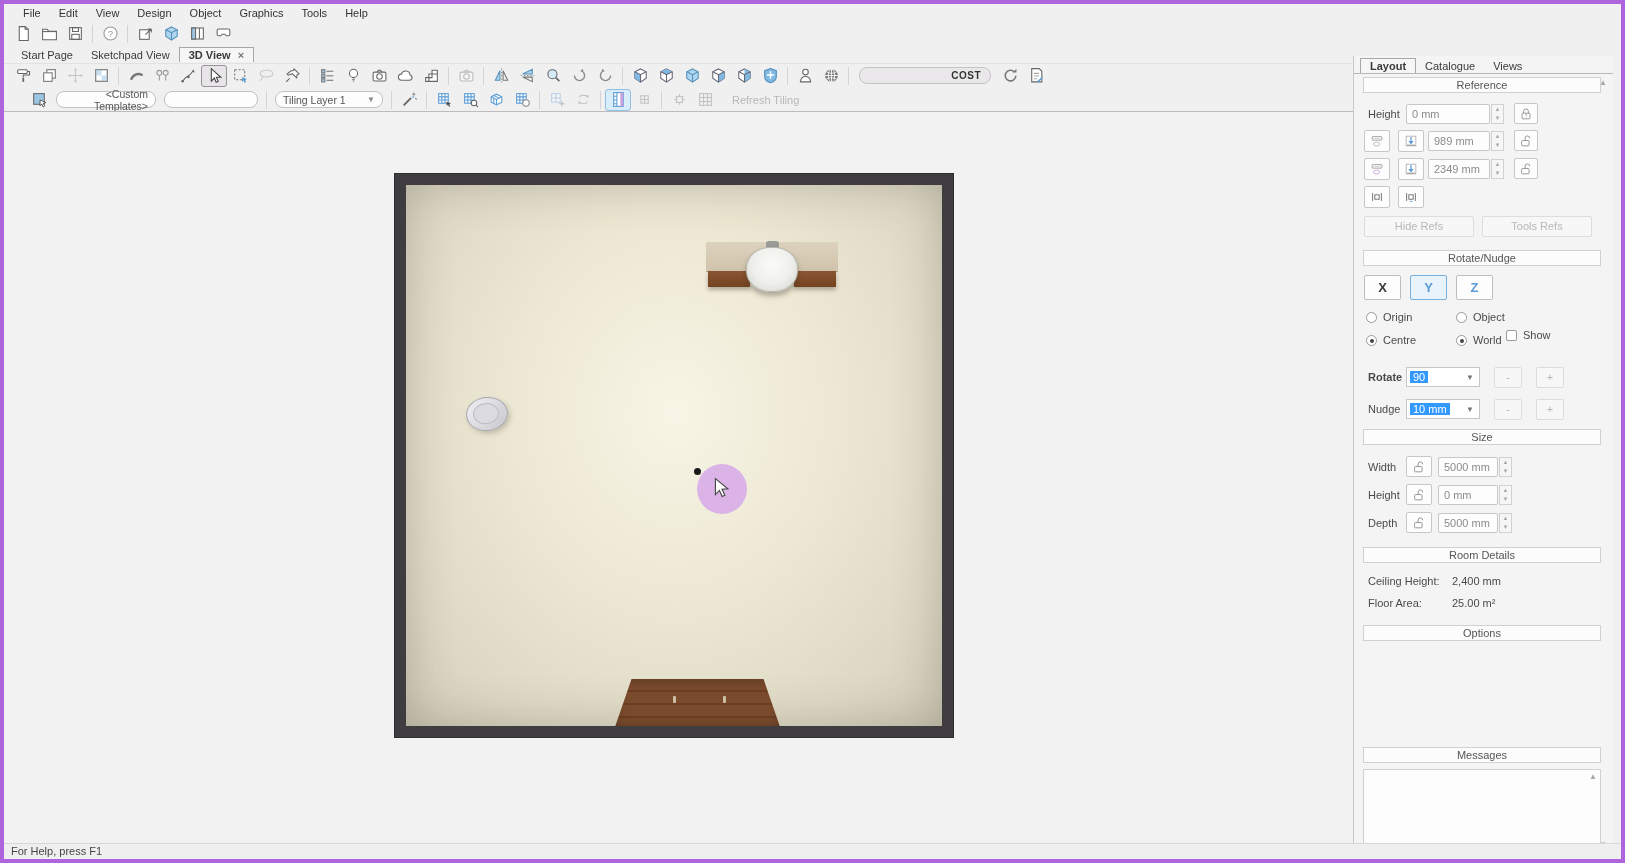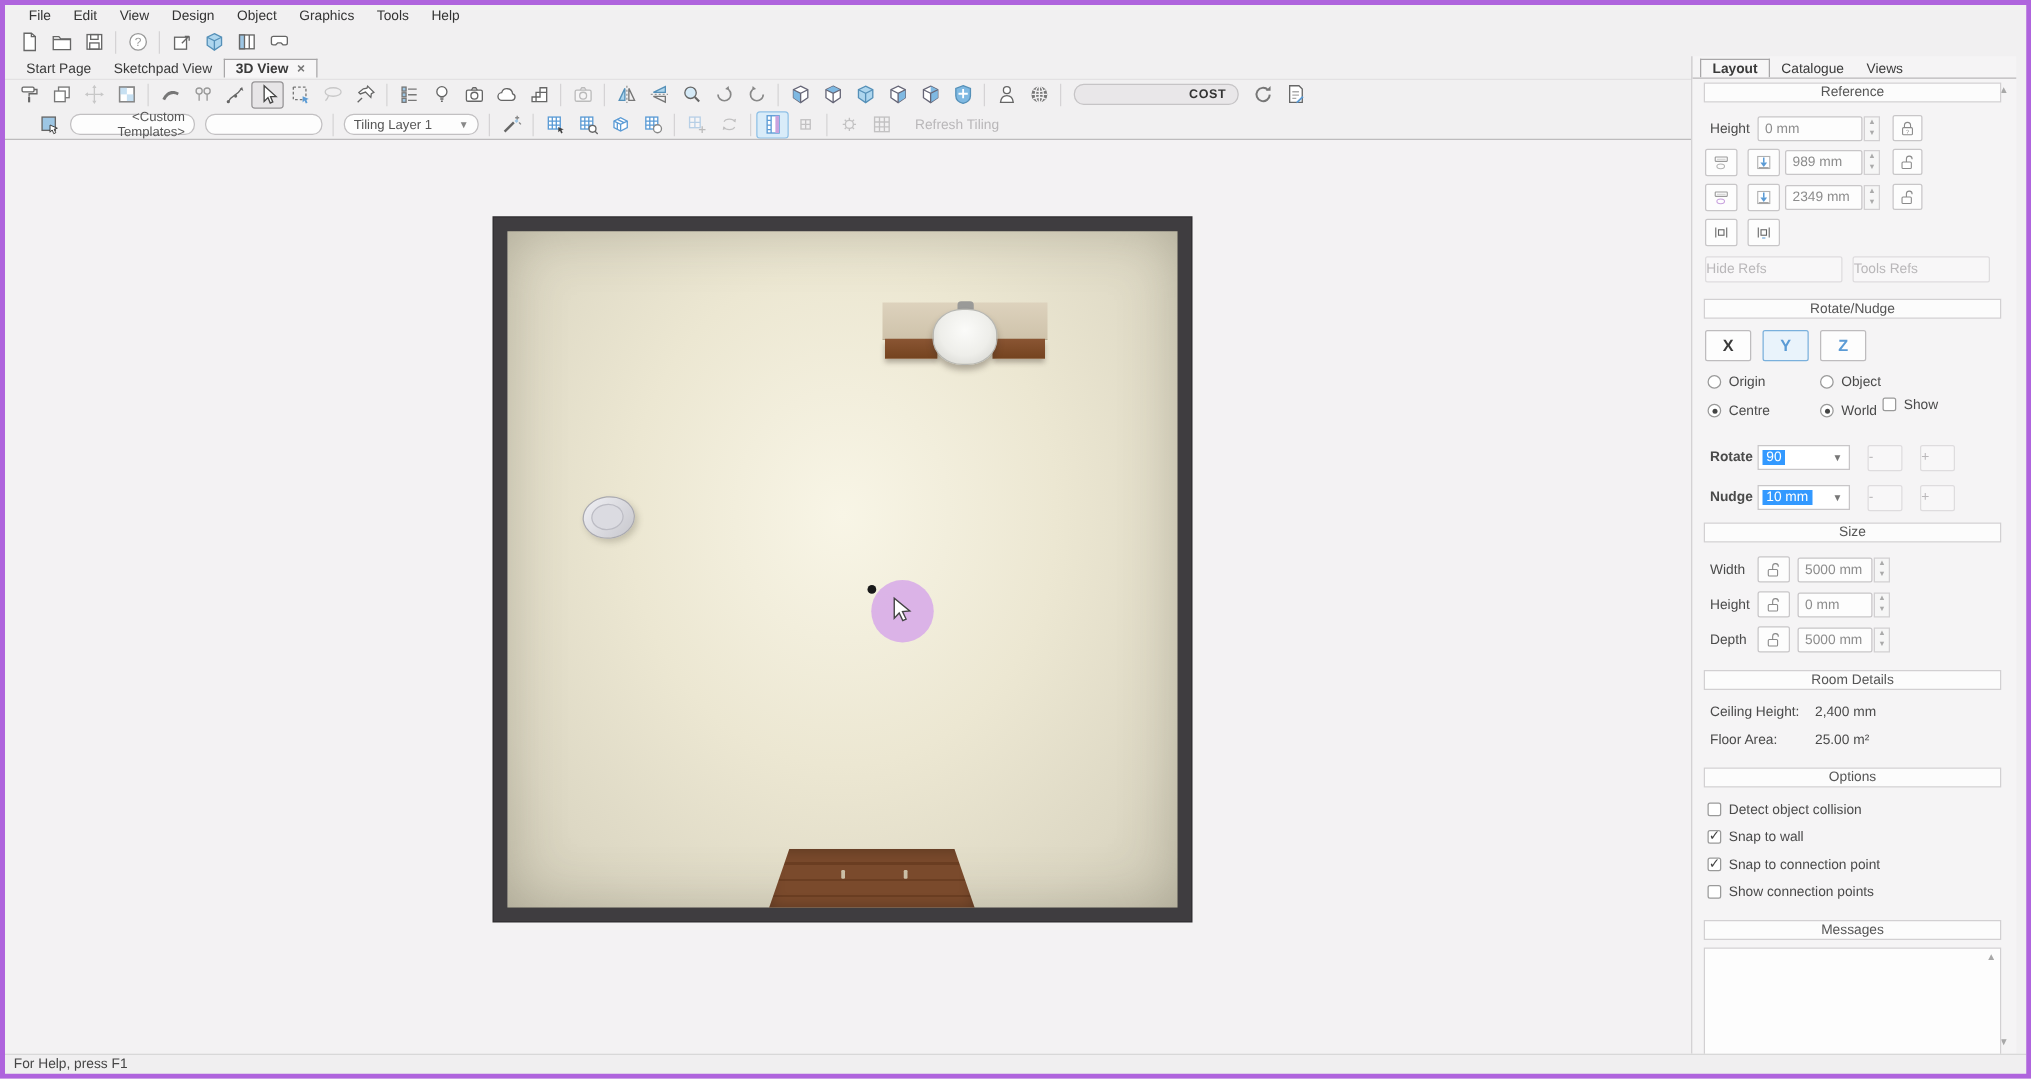--- a/index.html
+++ b/index.html
@@ -52,31 +52,31 @@
   #toilet i { position:absolute; left:6px; top:5px; width:26px; height:21px; border-radius:50%; background:#dbdbe1; border:1px solid #bcbcc4; }
   #floorunit { position:absolute; left:209px; top:494px; width:165px; height:48px;
      clip-path:polygon(10% 0, 90% 0, 100% 100%, 0 100%);
      background:repeating-linear-gradient(180deg,#7a4a2c 0 11px, #6b3e22 11px 13px); box-shadow:inset 0 0 12px rgba(0,0,0,.3); }
   .handle { position:absolute; top:17px; width:3px; height:7px; background:#cbbfa6; border-radius:1px; }
   #cursorhalo { position:absolute; left:291px; top:279px; width:50px; height:50px; border-radius:50%; background:rgba(214,166,233,.82); }
   #cursorhalo svg { position:absolute; left:14px; top:13px; width:22px; height:22px; }
   #anchordot { position:absolute; left:288px; top:283px; width:7px; height:7px; border-radius:50%; background:#191919; }
 
   
-  #panel { position:absolute; left:1353px; top:45px; width:260px; height:798px; background:#f5f4f5; border-left:1px solid #c9c7c9; }
+  #panel { position:absolute; left:1353px; top:56px; width:260px; height:798px; background:#f5f4f5; border-left:1px solid #c9c7c9; }
   #paneltabs { position:absolute; left:6px; top:0; height:17px; display:flex; align-items:flex-end; }
   #panelbody { position:absolute; left:0; top:17px; right:0; bottom:0; border-top:1px solid #b9b7b9; background:#f5f4f5; }
   .phead { position:absolute; left:9px; width:238px; height:16px; background:#fcfcfc; border:1px solid #d2d0d2; text-align:center; color:#555; line-height:14px; }
   .plabel { position:absolute; color:#4a4a4a; }
   .pfield { position:absolute; height:20px; border:1px solid #c8c6c8; border-radius:2px; background:#fdfdfd; color:#8c8c8c; padding:3px 5px; }
   .spin { position:absolute; width:13px; height:20px; border:1px solid #d2d0d2; background:#f6f6f6; display:flex; flex-direction:column; align-items:center; }
   .spin i { font-style:normal; font-size:6px; line-height:9px; color:#aaa; }
   .pbtn { position:absolute; width:24px; height:21px; border:1px solid #c8c6c8; border-radius:2px; background:#fdfdfd; display:flex; align-items:center; justify-content:center; }
   .pbtn svg { width:14px; height:14px; }
-  .dbtn { position:absolute; height:21px; border:1px solid #dedcde; border-radius:2px; background:#f8f7f8; color:#b9b7b9; text-align:left; line-height:19px; }
+  .dbtn { position:absolute; height:21px; border:1px solid #dedcde; border-radius:2px; background:#f8f7f8; color:#b9b7b9; text-align:center; line-height:19px; }
   .axis { position:absolute; width:37px; height:25px; border:1px solid #bebcbe; border-radius:2px; background:#fdfdfd; font-size:13px; font-weight:bold; color:#3a3a3a; text-align:center; line-height:23px; }
   .axis.on { border-color:#7ab0dc; background:#e9f3fb; color:#5b9bd5; }
   .axis.blue { color:#5b9bd5; }
   .cb { display:inline-block; width:11px; height:11px; border:1px solid #9a9a9a; border-radius:2px; background:#fff; position:relative; margin-right:6px; vertical-align:-2px; }
   .cb.on::after { content:"✓"; position:absolute; left:0; top:-3px; font-size:11px; color:#444; }
   .rd { display:inline-block; width:11px; height:11px; border:1px solid #9a9a9a; border-radius:50%; background:#fff; position:relative; margin-right:6px; vertical-align:-2px; }
   .rd.on::after { content:""; position:absolute; left:2.5px; top:2.5px; width:4px; height:4px; border-radius:50%; background:#444; }
   .pcombo { position:absolute; height:20px; border:1px solid #c8c6c8; background:#fff; display:flex; align-items:center; padding:1px 3px; }
   .pcombo .hl { background:#3399ff; color:#fff; padding:0 3px; }
   .pcombo .arrow { margin-left:auto; color:#777; font-size:8px; padding:0 2px; }
@@ -639,21 +639,21 @@
     <span class="plabel" style="left:102px; top:260px;"><span class="rd on"></span><span>World</span></span>
 
     <span class="plabel" style="left:14px; top:297px;font-weight:bold;">Rotate</span>
     <div class="pcombo" style="left:52px; top:293px; width:74px;">
       <span class="hl">90</span>
       <span class="arrow">▼</span>
     </div>
     <div class="dbtn" style="left:140px; top:293px; width:28px;">-</div>
     <div class="dbtn" style="left:182px; top:293px; width:28px;">+</div>
 
-    <span class="plabel" style="left:14px; top:329px;font-weight:bold;">Nudge</span>
+    <span class="plabel" style="left:14px; top:329px;">Nudge</span>
     <div class="pcombo" style="left:52px; top:325px; width:74px;">
       <span class="hl">10 mm</span>
       <span class="arrow">▼</span>
     </div>
     <div class="dbtn" style="left:140px; top:325px; width:28px;">-</div>
     <div class="dbtn" style="left:182px; top:325px; width:28px;">+</div>
 
     <div class="phead" style="top:355px;">Size</div>
     <span class="plabel" style="left:14px; top:387px;">Width</span>
     <span class="pbtn" style="left:52px; top:382px; width:26px;">
@@ -692,26 +692,20 @@
         <i>▼</i>
       </span>
 
     <div class="phead" style="top:473px;">Room Details</div>
     <span class="plabel" style="left:14px; top:501px;">Ceiling Height:</span>
     <span class="plabel" style="left:98px; top:501px;">2,400 mm</span>
     <span class="plabel" style="left:14px; top:523px;">Floor Area:</span>
     <span class="plabel" style="left:98px; top:523px;">25.00 m²</span>
 
     <div class="phead" style="top:551px;">Options</div>
-    <div id="optionslist" style="position:absolute; left:12px; top:579px;">
-        <div class="optrow"><span class="cb"></span><span>Detect object collision</span></div>
-        <div class="optrow"><span class="cb on"></span><span>Snap to wall</span></div>
-        <div class="optrow"><span class="cb on"></span><span>Snap to connection point</span></div>
-        <div class="optrow"><span class="cb"></span><span>Show connection points</span></div>
-      </div>
 
     <div class="phead" style="top:673px;">Messages</div>
     <div id="msgbox" style="top:695px;">
       <span class="scrollglyph" style="right:3px; top:2px;">▲</span>
     </div>
   </div>
 </div>
 
 <div id="statusbar"><span>For Help, press F1</span></div>
 

